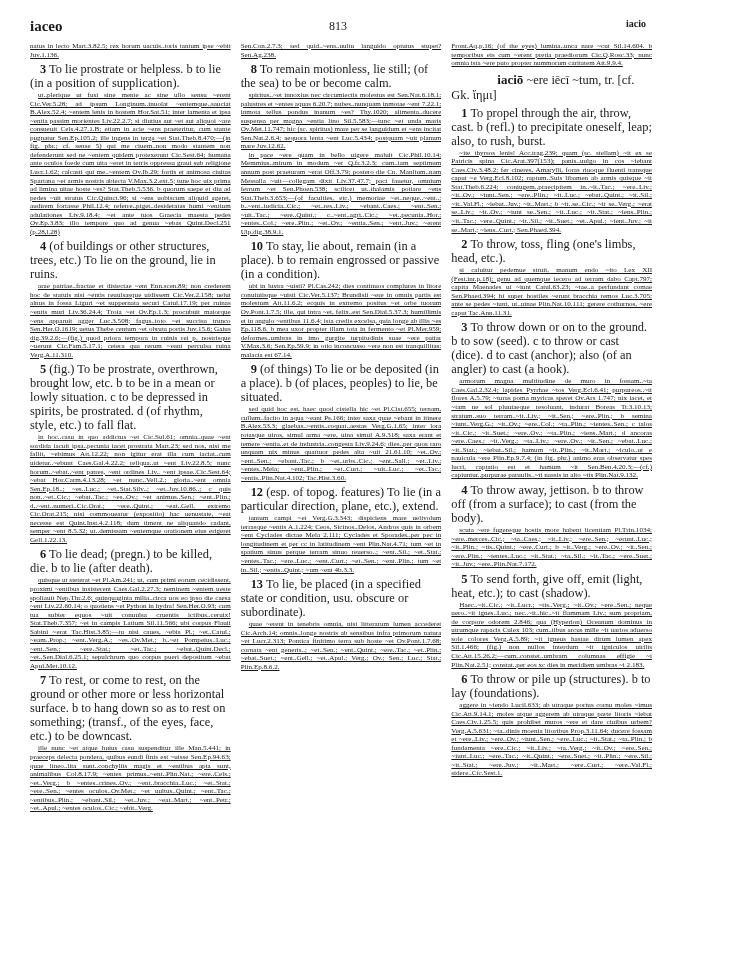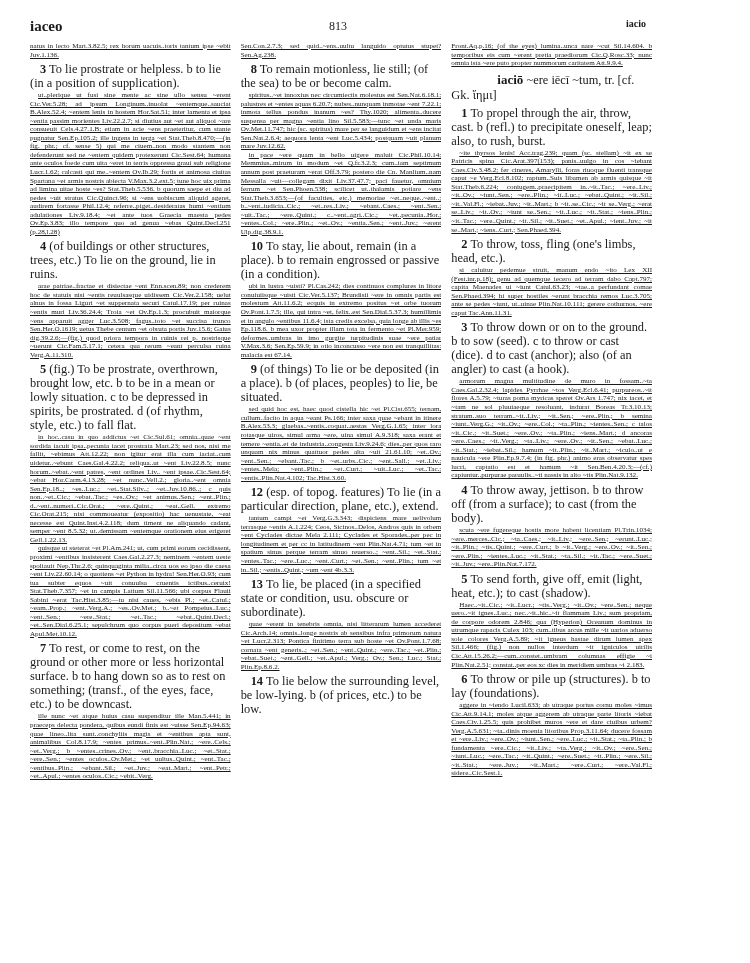--- a/index.html
+++ b/index.html
@@ -30,38 +30,38 @@
 
   <div class="cols">
     <div class="col">
         <p class="cite first">natus in lecto Mart.3.82.5; rex horum uacuis..toris tantum ipse ~ebit Juv.1.136.</p>
         <p class="sense"><span class="num">3</span> <span>To lie prostrate or helpless. b to lie (in a position of supplication).</span></p>
         <p class="cite">ut..plerique ut fusi sine mente ac sine ullo sensu ~erent Cic.Ver.5.28; ad ipsum Longinum..inuolat ~entemque..sauciat B.Alex.52.4; ~entem lenis in hostem Hor.Sat.51; inter lamenta et ipsa ~entia passim morientes Liv.22.2.7; si diutius aut ~et aut aliquoi ~are consueuit Cels.4.27.1.B; etiam in acie ~ens praeteritur, cum stante pugnatur Sen.Ep.105.2; ille ingens in terga ~et Stat.Theb.8.470;—(in fig. phr.; cf. sense 5) qui me ciuem..non modo stantem non defenderunt sed ne ~entem quidem protexerunt Cic.Sest.64; humana ante oculos foede cum uita ~eret in terris oppressa graui sub religione Lucr.1.62; calcasti qui me..~entem Ov.Ib.29; fortis et animosa ciuitas Spartana ~et armis nostris abiecta V.Max.3.2.ext.5; tune hoc uix prima ad limina uitae hoste ~es? Stat.Theb.5.536. b quorum saepe et diu ad pedes ~uit stratus Cic.Quinct.96; si ~ens uobiscum aliquid ageret, audirem fortasse Phil.12.4; referre..piget..desideratas humi ~entium adulationes Liv.9.18.4; ~et ante tuos Graecia maesta pedes Ov.Ep.3.83; illo tempore quo ad genua ~ebas Quint.Decl.251 (p.28,l.28)</p>
         <p class="sense"><span class="num">4</span> <span>(of buildings or other structures, trees, etc.) To lie on the ground, lie in ruins.</span></p>
         <p class="cite">arae patriae..fractae et disiectae ~ent Enn.scen.89; non crederem hoc de statuis nisi ~entis reuulsasque uidissem Cic.Ver.2.158; uelut alnus in fossa Liguri ~et suppernata securi Catul.17.19; per ruinas ~entis muri Liv.36.24.4; Troia ~et Ov.Ep.1.3; procubuit maiorque ~ens apparuit agger Luc.3.508; fagus..toto ~et succisa trunco Sen.Her.O.1619; uetus Thebe centum ~et obruta portis Juv.15.6; Gaius dig.39.2.6;—(fig.) quod priora tempora in ruinis rei p. nostrisque ~uerunt Cic.Fam.5.17.1; cetera qua rerum ~eant perculsa ruina Verg.A.11.310.</p>
         <p class="sense"><span class="num">5</span> <span>(fig.) To be prostrate, overthrown, brought low, etc. b to be in a mean or lowly situation. c to be depressed in spirits, be prostrated. d (of rhythm, style, etc.) to fall flat.</span></p>
         <p class="cite">in hoc..casu in quo addictus ~et Cic.Sul.61; omnia..quae ~ent sordida iacuit ipsa..pecunia iacet prostrata Mart.23; sed nos, nisi me fallit, ~ebimus Att.12.22; non igitur erat illa cum iaciat..cum uidetur..~ebunt Caes.Gal.4.22.2; reliqua..ut ~ent Liv.22.8.5; nunc horum..~ebat..~ent patres, ~ent ordines Liv.. ~ent ipsae..Cic.Sest.64; ~ebat Hor.Carm.4.13.28; ~et nunc..Vell.2.; gloria..~ent omnia Sen.Ep.18..; ~es..Luc.; ~et..Stat.Silv..; ~et..Juv.10.86..; c quis non..~et..Cic.; ~ebat..Tac.; ~es..Ov.; ~et animus..Sen.; ~ent..Plin.; d..~ent..numeri..Cic.Orat.; ~ere..Quint.; ~eat..Gell. extremo Cic.Orat.215; nisi commoueatur (expositio) hac uenustate, ~eat necesse est Quint.Inst.4.2.118; dum timent ne aliquando cadant, semper ~ent 8.5.32; ut..demissam ~entemque orationem eius erigeret Gell.1.22.13.</p>
+        <p class="sense"><span class="num">6</span> <span>To lie dead; (pregn.) to be killed, die. b to lie (after death).</span></p>
         <p class="cite">quisque ut steterat ~et Pl.Am.241; ut, cum primi eorum cecidissent, proximi ~entibus insisterent Caes.Gal.2.27.3; neminem ~entem ueste spoliauit Nep.Thr.2.6; quinquaginta milia..circa uos eo ipso die caesa ~ent Liv.22.60.14; o quotiens ~et Python in hydra! Sen.Her.O.93; cum tua subter equos ~uit conuulsa cruentis ictibus..ceruix! Stat.Theb.7.357; ~et in campis Latium Sil.11.566; ubi corpus Flauii Sabini ~erat Tac.Hist.3.85;—tu nisi caues, ~ebis Pl.; ~et..Catul.; ~eam..Prop.; ~ent..Verg.A.; ~es..Ov.Met.; b..~et Pompeius..Luc.; ~ent..Sen.; ~ere..Stat.; ~et..Tac.; ~ebat..Quint.Decl.; ~et..Sen.Dial.6.25.1; sepulchrum quo corpus pueri depositum ~ebat Apul.Met.10.12.</p>
         <p class="sense"><span class="num">7</span> <span>To rest, or come to rest, on the ground or other more or less horizontal surface. b to hang down so as to rest on something; (transf., of the eyes, face, etc.) to be downcast.</span></p>
         <p class="cite">ille nunc ~et atque huius casu suspenditur ille Man.5.441; in praeceps delecta pondera, quibus eundi finis est ~uisse Sen.Ep.94.63; quae lineo..lita sunt..conchyliis magis et ~entibus apta sunt, animalibus Col.8.17.9; ~entes primus..~ent..Plin.Nat.; ~ere..Cels.; ~et..Verg.; b ~entes..crines..Ov.; ~ent..bracchia..Luc.; ~et..Stat.; ~ere..Sen.; ~entes oculos..Ov.Met.; ~et uultus..Quint.; ~ent..Tac.; ~entibus..Plin.; ~ebant..Sil.; ~et..Juv.; ~eat..Mart.; ~ent..Petr.; ~et..Apul.; ~entes oculos..Cic.; ~ebit..Verg.</p>
       </div>
     <div class="col">
         <p class="cite first">Sen.Con.2.7.3; sed quid..~ens..uultu languido optutus stupet? Sen.Ag.238.</p>
         <p class="sense"><span class="num">8</span> <span>To remain motionless, lie still; (of the sea) to be or become calm.</span></p>
         <p class="cite">spiritus..~et innoxius nec circumiectis molestus est Sen.Nat.6.18.1; palustres et ~entes aquas 6.20.7; nubes..nunquam inmotae ~ent 7.22.1; inmota tellus pondus inanum ~es? Thy.1020; alimenta..ducere suspensa per magna ~entia lino Sil.5.583;—tunc ~et unda maris Ov.Met.11.747; hic (sc. spiritus) mare per se languidum et ~ens incitat Sen.Nat.2.6.4; aequora lenta ~ent Luc.5.434; postquam ~uit planum mare Juv.12.62.</p>
         <p class="cite">in pace ~ere quam in bello uigere maluit Cic.Phil.10.14; Memmius..mirum in modum ~et Q.fr.3.2.3; cum..iam septimum annum post praeturam ~erat Off.3.79; postero die Cn. Manlium..nam Messalla ~uit—collegam dixit Liv.37.47.7; paci fauetur, omnium ferrum ~et Sen.Phoen.538; scilicet ut..thalamis potiare ~ens Stat.Theb.3.653;—(of faculties, etc.) memoriae ~et..neque..~ent..; b..~ent..iudicia..Cic.; ~et..res..Liv.; ~ebant..Caes.; ~ent..Sen.; ~uit..Tac.; ~ere..Quint.; c..~ent..agri..Cic.; ~et..pecunia..Hor.; ~entes..Col.; ~ere..Plin.; ~et..Ov.; ~entia..Sen.; ~ent..Juv.; ~erent Ulp.dig.38.9.1.</p>
         <p class="sense"><span class="num">10</span> <span>To stay, lie about, remain (in a place). b to remain engrossed or passive (in a condition).</span></p>
         <p class="cite">ubi in lustra ~uisti? Pl.Cas.242; dies continuos complures in litore conuiuiisque ~uisti Cic.Ver.5.137; Brundisii ~ere in omnis partis est molestum Att.11.6.2; ecquis in extremo positus ~et orbe tuorum Ov.Pont.1.7.5; ille, qui intra ~et, felix..est Sen.Dial.5.37.3; humillimis et in angulo ~entibus 11.6.4; ista credis excelsa, quia longe ab illis ~es Ep.118.6. b mea uxor propter illam tota in fermento ~et Pl.Mer.959; deformes..umbras in imo gurgite turpitudinis suae ~ere patiar V.Max.3.6; Sen.Ep.59.9; in otio inconcusso ~ere non est tranquillitas: malacia est 67.14.</p>
         <p class="sense"><span class="num">9</span> <span>(of things) To lie or be deposited (in a place). b (of places, peoples) to lie, be situated.</span></p>
         <p class="cite">sed quid hoc est, haec quod cistella hic ~et Pl.Cist.655; ternam, cullum..facito in aqua ~eant Ps.166; inter saxa quae ~ebant in itinere B.Alex.53.3; glaebas..~entis..coquat..aestas Verg.G.1.65; inter lora rotasque uiros, simul arma ~ere, uina simul A.9.318; saxa erant et temere ~entia..et de industria..congesta Liv.9.24.6; dies..per quos raro unquam nix minus quattuor pedes alta ~uit 21.61.10; ~et..Ov.; ~ent..Sen.; ~ebant..Tac.; b ~et..urbs..Cic.; ~ent..Sall.; ~et..Liv.; ~entes..Mela; ~ent..Plin.; ~et..Curt.; ~uit..Luc.; ~et..Tac.; ~entis..Plin.Nat.4.102; Tac.Hist.3.60.</p>
         <p class="sense"><span class="num">12</span> <span>(esp. of topog. features) To lie (in a particular direction, plane, etc.), extend.</span></p>
         <p class="cite">tantum campi ~et Verg.G.3.343; dispiciens mare uelivolum terrasque ~entis A.1.224; Ceos, Sicinos..Delos, Andros quis in orbem ~ent Cyclades dictae Mela 2.111; Cyclades et Sporades..per pec in longitudinem et per cc in latitudinem ~ent Plin.Nat.4.71; tum ~et in spatium sinus perque terram sinuo reuerso..; ~ent..Sil.; ~et..Stat.; ~entes..Tac.; ~ere..Luc.; ~ent..Curt.; ~et..Sen.; ~ent..Plin.; tum ~et in..Sil.; ~entis..Quint.; ~um ~ent 4b.3.3.</p>
         <p class="sense"><span class="num">13</span> <span>To lie, be placed (in a specified state or condition, usu. obscure or subordinate).</span></p>
         <p class="cite">quae ~erent in tenebris omnia, nisi litterarum lumen accederet Cic.Arch.14; omnis..longe nostris ab sensibus infra primorum natura ~et Lucr.2.313; Pontica finitimo terra sub hoste ~et Ov.Pont.1.7.68; cornata ~ent generis..; ~et..Sen.; ~ent..Quint.; ~ere..Tac.; ~et..Plin.; ~ebat..Suet.; ~ent..Gell.; ~et..Apul.; Verg.; Ov.; Sen.; Luc.; Stat.; Plin.Ep.8.6.2.</p>
-        <p class="sense"><span class="num">14</span> <span>To lie below the surrounding level, be low-lying. b (of prices, etc.) to be low.</span></p>
       </div>
     <div class="col">
         <p class="cite first">Front.Aq.p.16; (of the eyes) lumina..unca nare ~cut Sil.14.604. b temporibus eis cum ~erent pretia praediorum Cic.Q.Rosc.33; nunc omnia ista ~ere puto propter nummorum caritatem Att.9.9.4.</p>
         <p class="lemma"><span class="lw">iaciō</span> <span>~ere iēcī ~tum, tr. [cf. Gk. ἵημι]</span></p>
         <p class="sense"><span class="num">1</span> <span>To propel through the air, throw, cast. b (refl.) to precipitate oneself, leap; also, to rush, burst.</span></p>
         <p class="cite">~ite thyrsos lenis! Acc.trag.239; quam (sc. stellam) ~it ex se Patricis spina Cic.Arat.397(153); panis..uulgo in cos ~iebant Caes.Civ.3.48.2; fer cineres, Amarylli, foras riuoque fluenti transque caput ~e Verg.Ecl.8.102; raptum..Suis libamen ab armis quisque ~it Stat.Theb.6.224; coniugem..praecipitem in..~it..Tac.; ~ere..Liv.; ~it..Ov.; ~iunt..Sen.; ~ere..Plin.; ~it..Luc.; ~ebat..Quint.; ~it..Sil.; ~it..Val.Fl.; ~iebat..Juv.; ~it..Mart.; b ~it..se..Cic.; ~it se..Verg.; ~erat se..Liv.; ~it..Ov.; ~iunt se..Sen.; ~it..Luc.; ~it..Stat.; ~iens..Plin.; ~it..Tac.; ~ere..Quint.; ~it..Sil.; ~it..Suet.; ~et..Apul.; ~ient..Juv.; ~it se..Mart.; ~iens..Curt.; Sen.Phaed.394.</p>
         <p class="sense"><span class="num">2</span> <span>To throw, toss, fling (one's limbs, head, etc.).</span></p>
         <p class="cite">si caluitur pedemue struit, manum endo ~ito Lex XII (Fest.inr.p.18); genu ad quemque iecero ad terram dabo Capt.797; capita Maenades ui ~iunt Catul.63.23; ~tae..a perfundant comae Sen.Phaed.394; hi super hostiles ~erunt bracchia remos Luc.3.705; ante se pedes ~iunt, ut..uinae Plin.Nat.10.111; gerere cothurnos, ~ere caput Tac.Ann.11.31.</p>
         <p class="sense"><span class="num">3</span> <span>To throw down or on to the ground. b to sow (seed). c to throw or cast (dice). d to cast (anchor); also (of an angler) to cast (a hook).</span></p>
         <p class="cite">armorum magna multitudine de muro in fossam..~ta Caes.Gal.2.32.4; lapides Pyrrhae ~tos Verg.Ecl.6.41; purpureos..~it flores A.5.79; ~turas poma myricas speret Ov.Ars 1.747; nix iacet, et ~tam ne sol pluuiaeque resoluant, indurat Boreas Tr.3.10.13; stratum..suo terram..~it..Liv.; ~it..Sen.; ~ere..Plin.; b semina ~iunt..Verg.G.; ~it..Ov.; ~ere..Col.; ~ta..Plin.; ~ientes..Sen.; c talos ~it..Cic.; ~it..Suet.; ~ere..Ov.; ~ta..Plin.; ~iens..Mart.; d ancoras ~ere..Caes.; ~it..Verg.; ~ta..Liv.; ~ere..Ov.; ~it..Sen.; ~ebat..Luc.; ~it..Stat.; ~iebat..Sil.; hamum ~it..Plin.; ~it..Mart.; ~iculo..ut e nauicula ~ere Plin.Ep.9.7.4; (in fig. phr.) animo eras observatur spes lucri, captatio est et hamum ~it Sen.Ben.4.20.3;—(cf.) capiuntur..purpurae paruulis..~ti nassis in alto ~tis Plin.Nat.9.132.</p>

